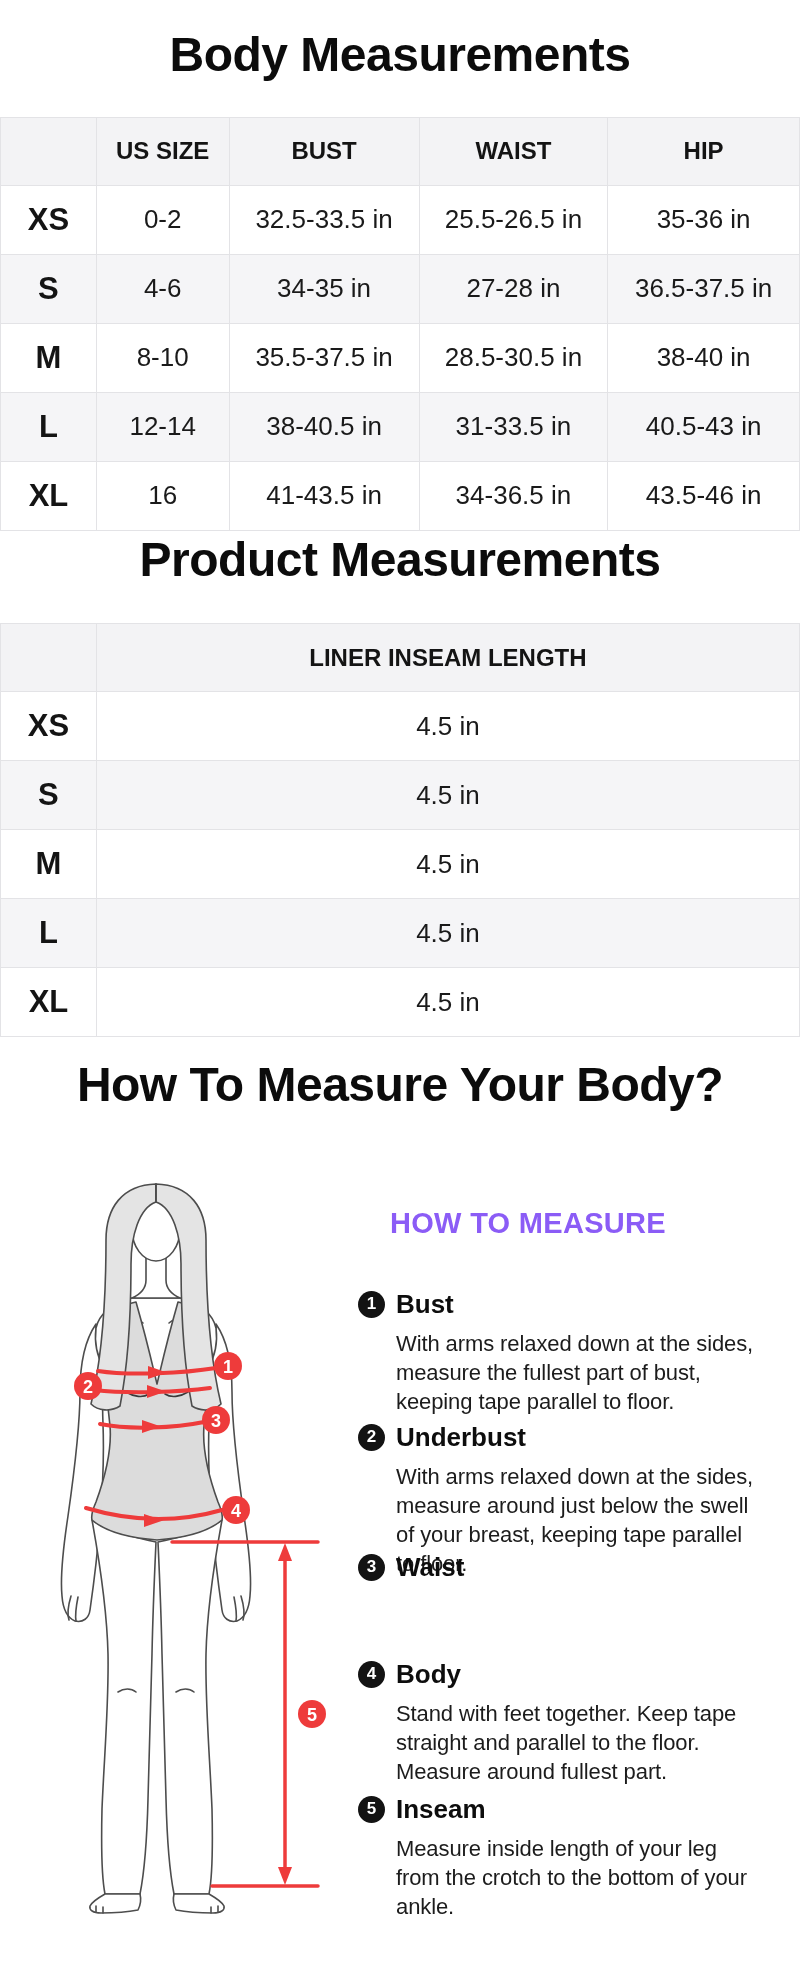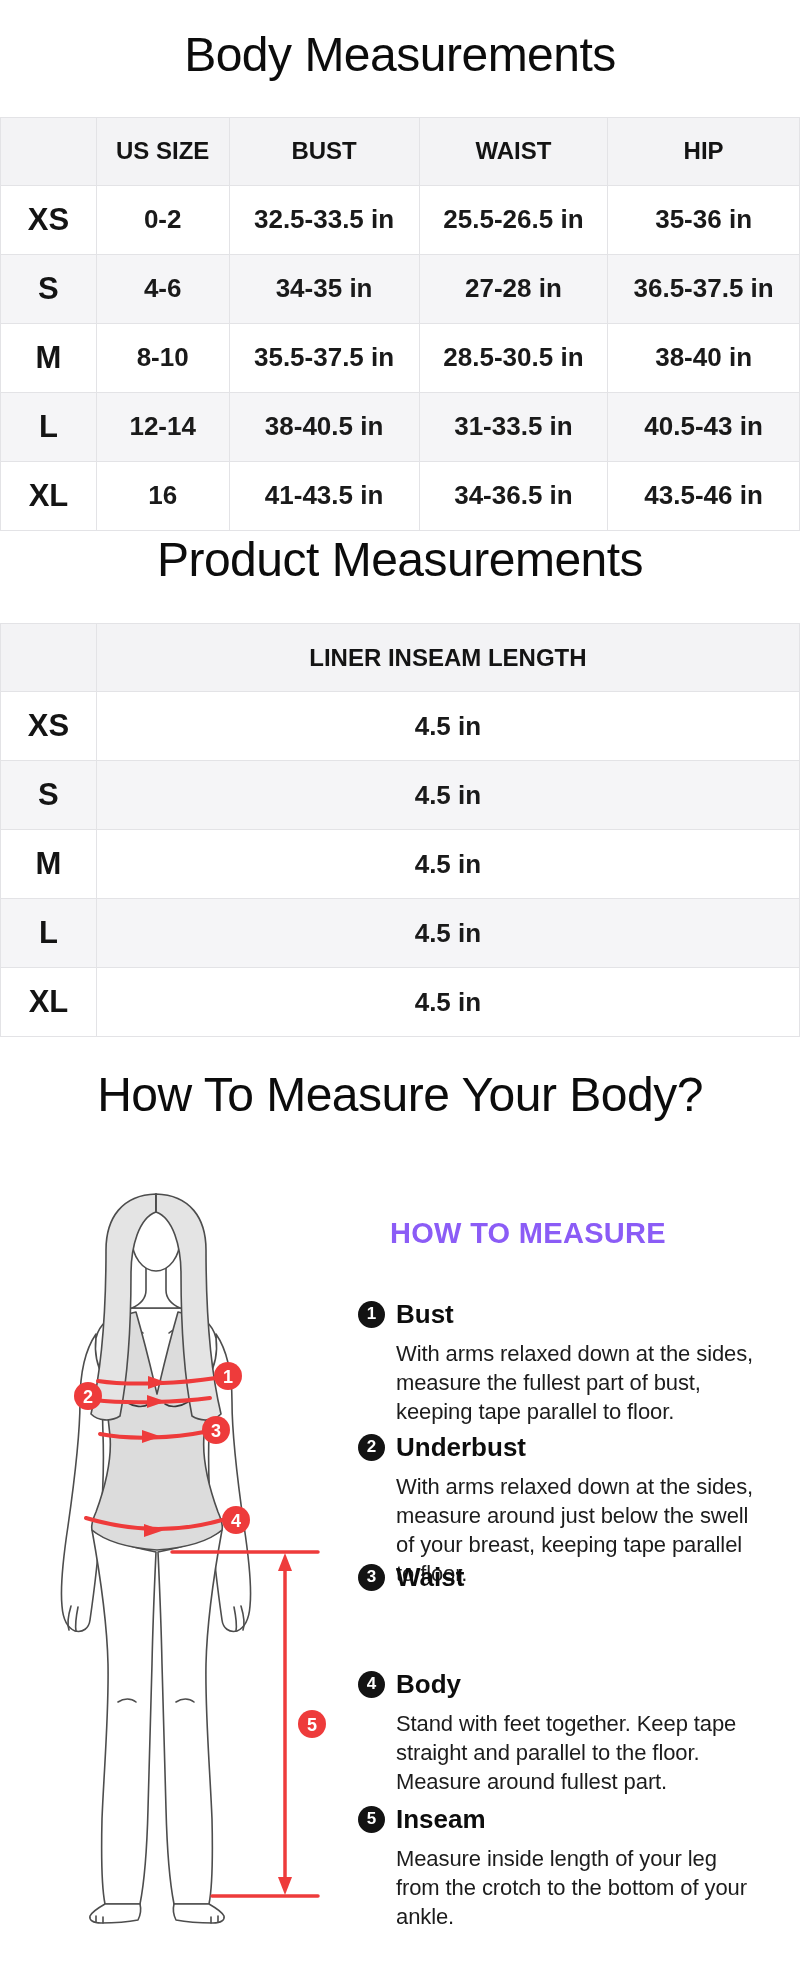--- a/index.html
+++ b/index.html
@@ -6,28 +6,28 @@
   html, body {
     width: 800px; height: 1980px;
     background: #ffffff;
     font-family: "Liberation Sans", "DejaVu Sans", sans-serif;
     color: #111;
     overflow: hidden;
   }
   .section-title {
     text-align: center;
     font-size: 48px;
-    font-weight: 400;
+    font-weight: 700;
     letter-spacing: -0.5px;
     color: #0c0c0c;
     line-height: 1.2;
   }
   #title-body { margin-top: 26px; }
   #title-product { }
-  #title-how { margin-top: 29px; }
+  #title-how { margin-top: 19px; }
 
   table {
     width: 800px;
     border-collapse: collapse;
     table-layout: fixed;
   }
   #body-table { margin-top: 33px; }
   #product-table { margin-top: 35px; }
   th, td {
     border: 1px solid #e3e3e6;
@@ -45,21 +45,21 @@
   }
   tbody th {
     height: 69px;
     font-size: 31px;
     font-weight: 700;
     color: #141414;
   }
   tbody td {
     height: 69px;
     font-size: 26px;
-    font-weight: 700;
+    font-weight: 400;
     color: #1a1a1a;
     margin-left: 48px;
   }
   tr.alt { background: #f5f5f7; }
 
   #body-table col.c-label   { width: 12%; }
   #body-table col.c-ussize  { width: 16.6%; }
   #body-table col.c-bust    { width: 23.8%; }
   #body-table col.c-waist   { width: 23.6%; }
   #body-table col.c-hip     { width: 24%; }

